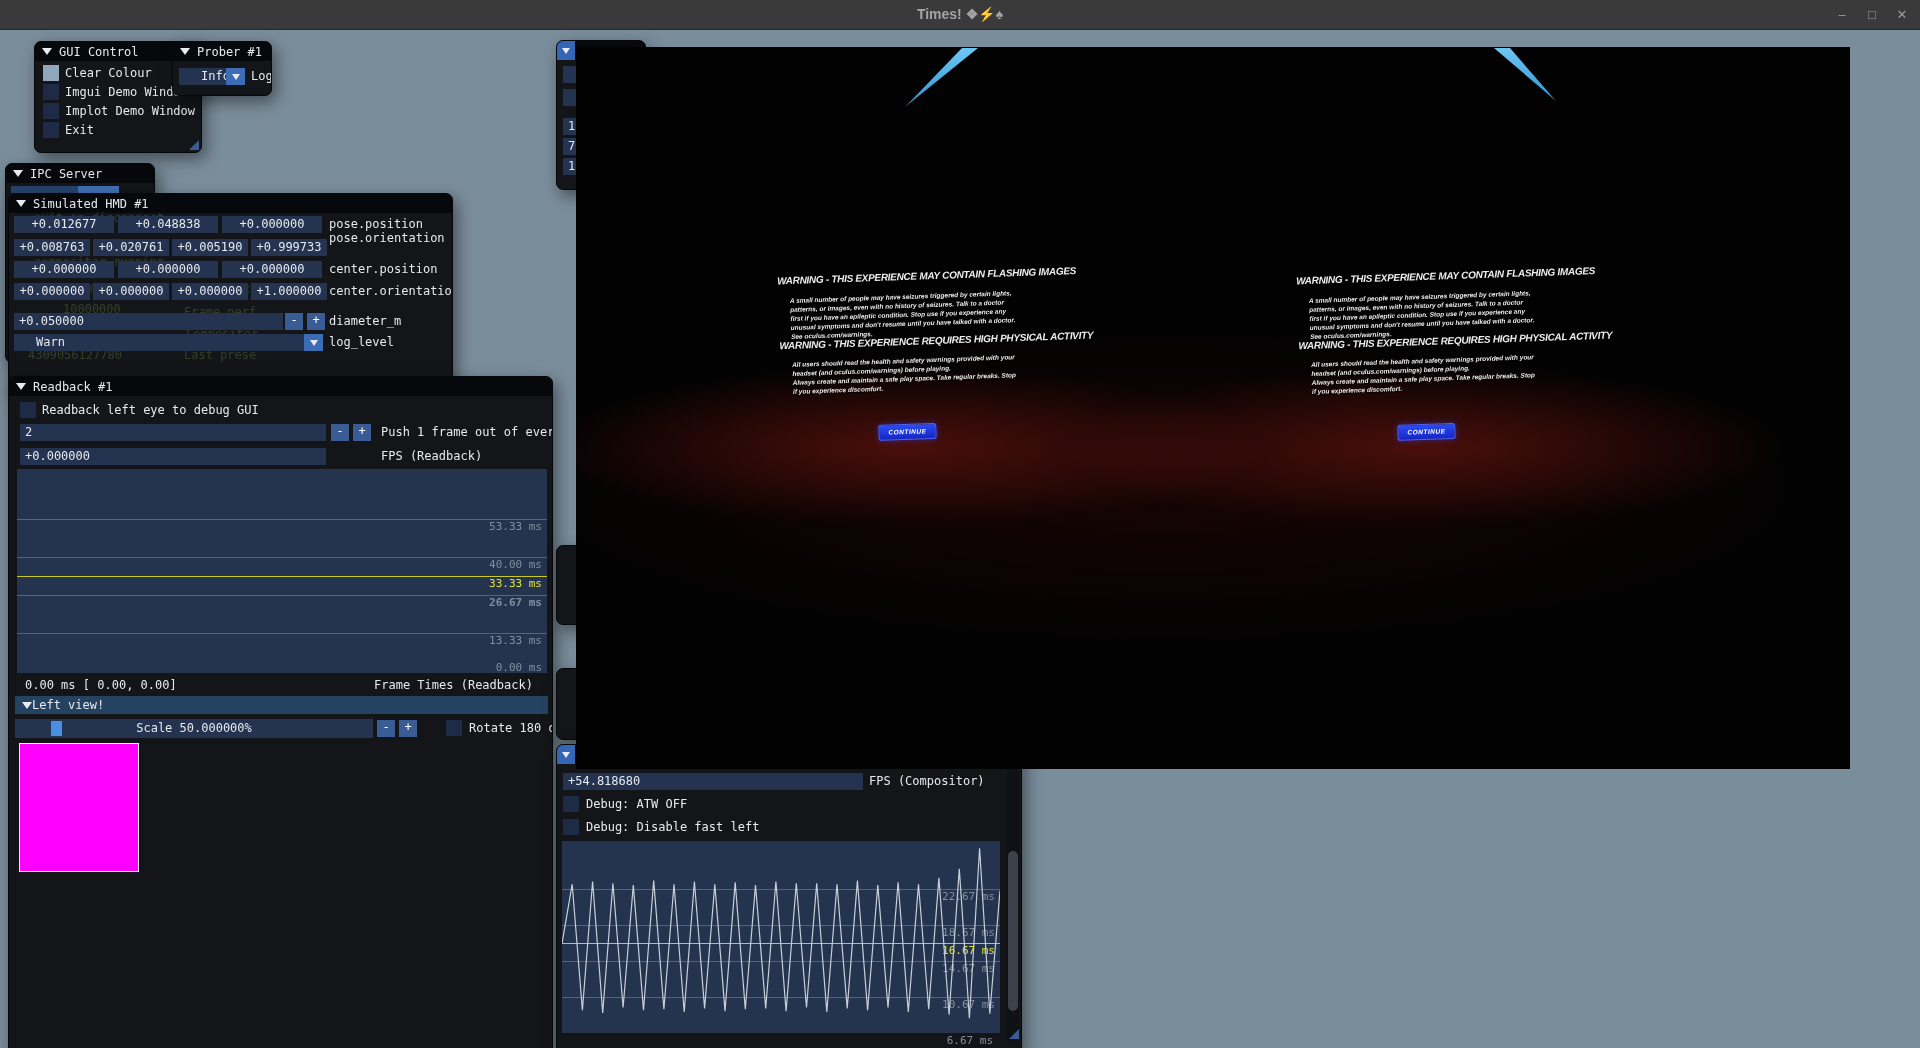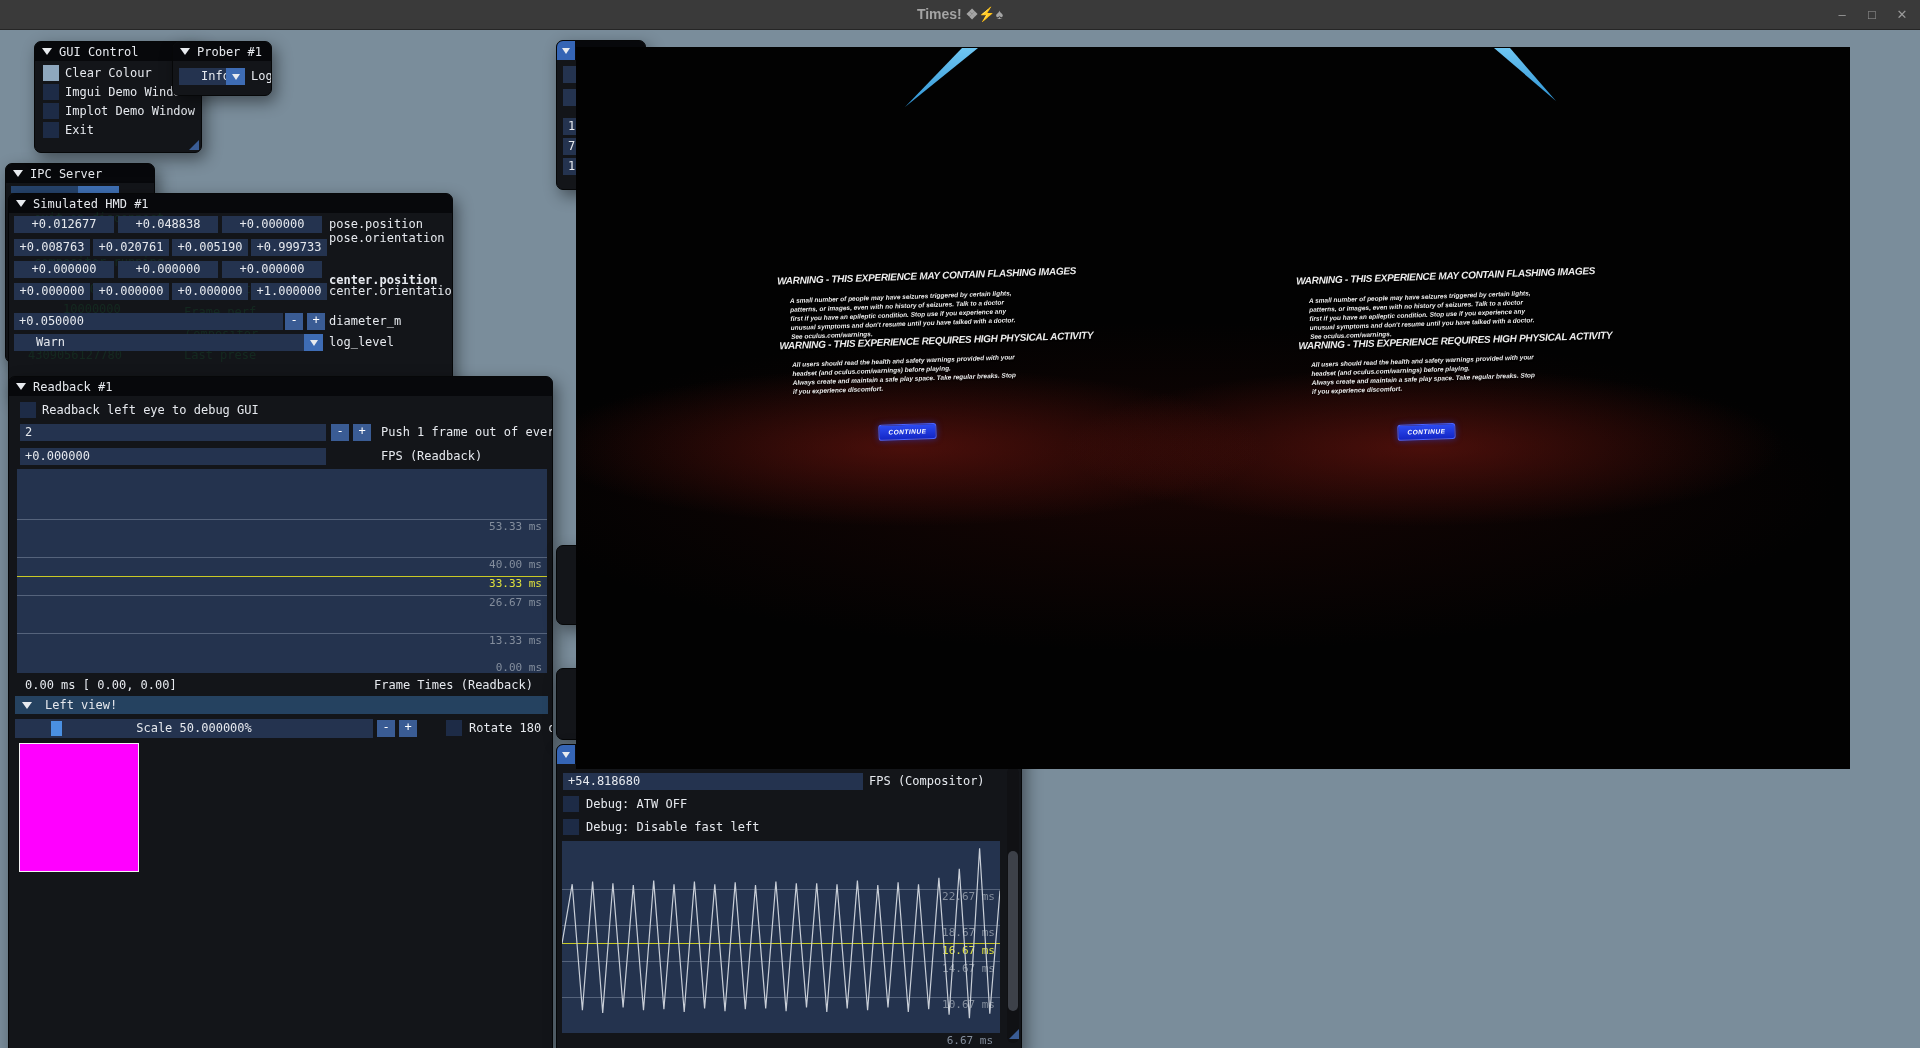--- a/index.html
+++ b/index.html
@@ -29,31 +29,31 @@
         border-left:7px solid #e8ebef; }
   .ads { border-left-width:4px; border-right-width:4px; border-top-width:6px; }
   .f  { position:absolute; background:#24334f; height:17px; line-height:17px;
         padding:0 5px; overflow:hidden; white-space:nowrap; }
   .fc { text-align:center; }
   .lbl{ position:absolute; line-height:17px; white-space:nowrap; }
   .bt { position:absolute; width:18px; height:17px; background:#3a5c94; color:#fff;
         text-align:center; line-height:15px; }
   .cb { position:absolute; width:16px; height:16px; background:#1d2b46; }
   .hdr{ position:absolute; height:18px; background:#254260; display:flex;
-        align-items:center; gap:13px; padding:0 7px; }
+        align-items:center; gap:0; padding:0 7px; }
   .combo { position:absolute; height:17px; background:#24334f; }
   .combo .val { padding:0 22px; line-height:17px; }
   .carrow { position:absolute; right:0; top:0; width:19px; height:17px; background:#3e6cb4;
         display:flex; align-items:center; justify-content:center; }
   .plot { position:absolute; background:#24334e; overflow:visible; }
   .gl { position:absolute; left:0; right:0; height:1px; background:rgba(200,212,228,.30); }
   .gly{ position:absolute; left:0; right:0; height:1px; background:#c9ca25; }
   .gt { position:absolute; right:5px; font-size:11px; color:#848e9d; white-space:nowrap; }
   .gy { color:#dfe13c; }
-  .ghost { position:absolute; opacity:.18; color:#15803d; white-space:nowrap; }
+  .ghost { position:absolute; opacity:.18; color:#bef264; white-space:nowrap; }
   .grip { position:absolute; right:2px; bottom:2px; width:0; height:0;
           border-left:10px solid transparent; border-bottom:10px solid #3a5c94; }
   .sbar-track { position:absolute; background:#101114; border-radius:6px; }
   .sbar-thumb { position:absolute; left:1px; right:1px; background:#3d4149; border-radius:6px; }
   
   .vr { position:absolute; left:576px; top:47px; width:1274px; height:722px;
         background:#020202; z-index:40; overflow:hidden; }
   .vr-glow { position:absolute; inset:0;
     background:
       radial-gradient(ellipse 500px 110px at 329px 400px, rgba(135,26,18,.50), rgba(135,26,18,0) 72%),
@@ -147,21 +147,21 @@
 
   <div class="f fc" style="left:5px; top:45px; width:76px;">+0.008763</div>
   <div class="f fc" style="left:84px; top:45px; width:76px;">+0.020761</div>
   <div class="f fc" style="left:163px; top:45px; width:76px;">+0.005190</div>
   <div class="f fc" style="left:242px; top:45px; width:76px;">+0.999733</div>
   <div class="lbl" style="left:320px; top:36px;text-align:right;">pose.orientation</div>
 
   <div class="f fc" style="left:5px; top:67px; width:100px;">+0.000000</div>
   <div class="f fc" style="left:109px; top:67px; width:100px;">+0.000000</div>
   <div class="f fc" style="left:213px; top:67px; width:100px;">+0.000000</div>
-  <div class="lbl" style="left:320px; top:78px;font-weight:bold;">center.position</div>
+  <div class="lbl" style="left:320px; top:67px;">center.position</div>
 
   <div class="f fc" style="left:5px; top:89px; width:76px;">+0.000000</div>
   <div class="f fc" style="left:84px; top:89px; width:76px;">+0.000000</div>
   <div class="f fc" style="left:163px; top:89px; width:76px;">+0.000000</div>
   <div class="f fc" style="left:242px; top:89px; width:76px;">+1.000000</div>
   <div class="lbl" style="left:320px; top:89px;">center.orientation</div>
 
   <div class="f" style="left:5px; top:119px; width:269px;">+0.050000</div>
   <div class="bt" style="left:276px; top:119px;">-</div>
   <div class="bt" style="left:298px; top:119px;">+</div>
@@ -193,21 +193,21 @@
   <div class="lbl" style="left:372px; top:71px;text-align:center;">FPS (Readback)</div>
 
   <div class="plot" style="left:8px; top:92px; width:530px; height:204px;">
     <div class="gl" style="top:50px;"></div>
     <div class="gt" style="top:51px;">53.33 ms</div>
     <div class="gl" style="top:88px;"></div>
     <div class="gt" style="top:89px;">40.00 ms</div>
     <div class="gly" style="top:107px;"></div>
     <div class="gt gy" style="top:108px;">33.33 ms</div>
     <div class="gl" style="top:126px;"></div>
-    <div class="gt" style="top:127px;">26.67 ms</div>
+    <div class="gt" style="top:127px;font-weight:bold;">26.67 ms</div>
     <div class="gl" style="top:164px;"></div>
     <div class="gt" style="top:165px;">13.33 ms</div>
     <div class="gt" style="top:192px;">0.00 ms</div>
   </div>
   <div class="lbl" style="left:16px; top:300px;">0.00 ms [  0.00,   0.00]</div>
   <div class="lbl" style="left:365px; top:300px;">Frame Times (Readback)</div>
 
   <div class="hdr" style="left:6px; top:319px; width:533px;">
     <span class="ad"></span>
     <span>Left view!</span>

